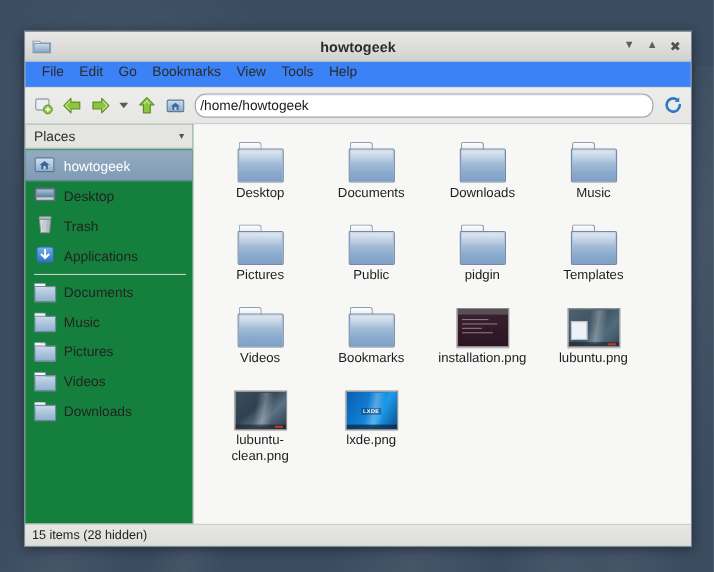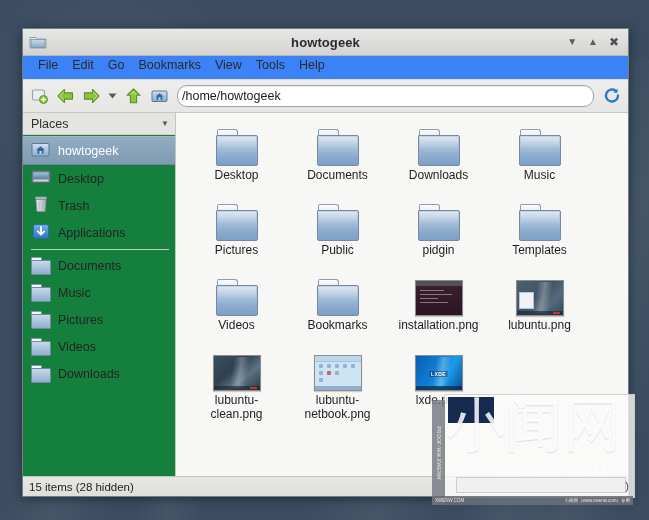--- a/index.html
+++ b/index.html
@@ -680,38 +680,20 @@
             <div class="thumb">
               <span class="imgthumb th-lubuntu-clean">
                 <span class="th-glow"></span>
                 <span class="th-taskbar"></span>
                 <span class="th-redmark"></span>
               </span>
             </div>
             <div class="fname">lubuntu-clean.png</div>
           </div>
 
-          <div class="fitem">
-            <div class="thumb">
-              <span class="imgthumb th-lubuntu-netbook">
-                <span class="th-nb-panel"></span>
-                <span class="th-nb-dot" style="left:4px;top:8px"></span>
-                <span class="th-nb-dot" style="left:12px;top:8px"></span>
-                <span class="th-nb-dot" style="left:20px;top:8px"></span>
-                <span class="th-nb-dot" style="left:28px;top:8px"></span>
-                <span class="th-nb-dot" style="left:36px;top:8px"></span>
-                <span class="th-nb-dot" style="left:4px;top:15px"></span>
-                <span class="th-nb-dot" style="left:12px;top:15px;background:#c66"></span>
-                <span class="th-nb-dot" style="left:20px;top:15px"></span>
-                <span class="th-nb-dot" style="left:4px;top:22px"></span>
-                <span class="th-taskbar" style="background:#8fb0cc"></span>
-              </span>
-            </div>
-            <div class="fname">lubuntu-netbook.png</div>
-          </div>
 
           <div class="fitem">
             <div class="thumb">
               <span class="imgthumb th-lxde">
                 <span class="th-glow"></span>
                 <span class="th-lxde-logo">LXDE</span>
                 <span class="th-taskbar" style="background:rgba(10,40,75,0.75)"></span>
               </span>
             </div>
             <div class="fname">lxde.png</div>
@@ -719,28 +701,13 @@
 
         </div>
       </div>
     </div>
 
     <div id="statusbar">
       <span>15 items (28 hidden)</span>
     </div>
   </div>
 
-  <div id="watermark">
-    <div id="wm-panel"></div>
-    <div id="wm-darkbox"></div>
-    <div id="wm-cn">小闻网</div>
-    <div id="wm-url">XWENW.COM</div>
-    <div id="wm-inputline"></div>
-    <div id="wm-paren">)</div>
-    <div id="wm-sidecol">
-      <span>PROOF-WM.XWENW</span>
-    </div>
-    <div id="wm-footer">
-      <span>XWENW.COM</span>
-      <span>小闻网（www.xwenw.com）专用</span>
-    </div>
-  </div>
 </div>
 
 </body></html>

